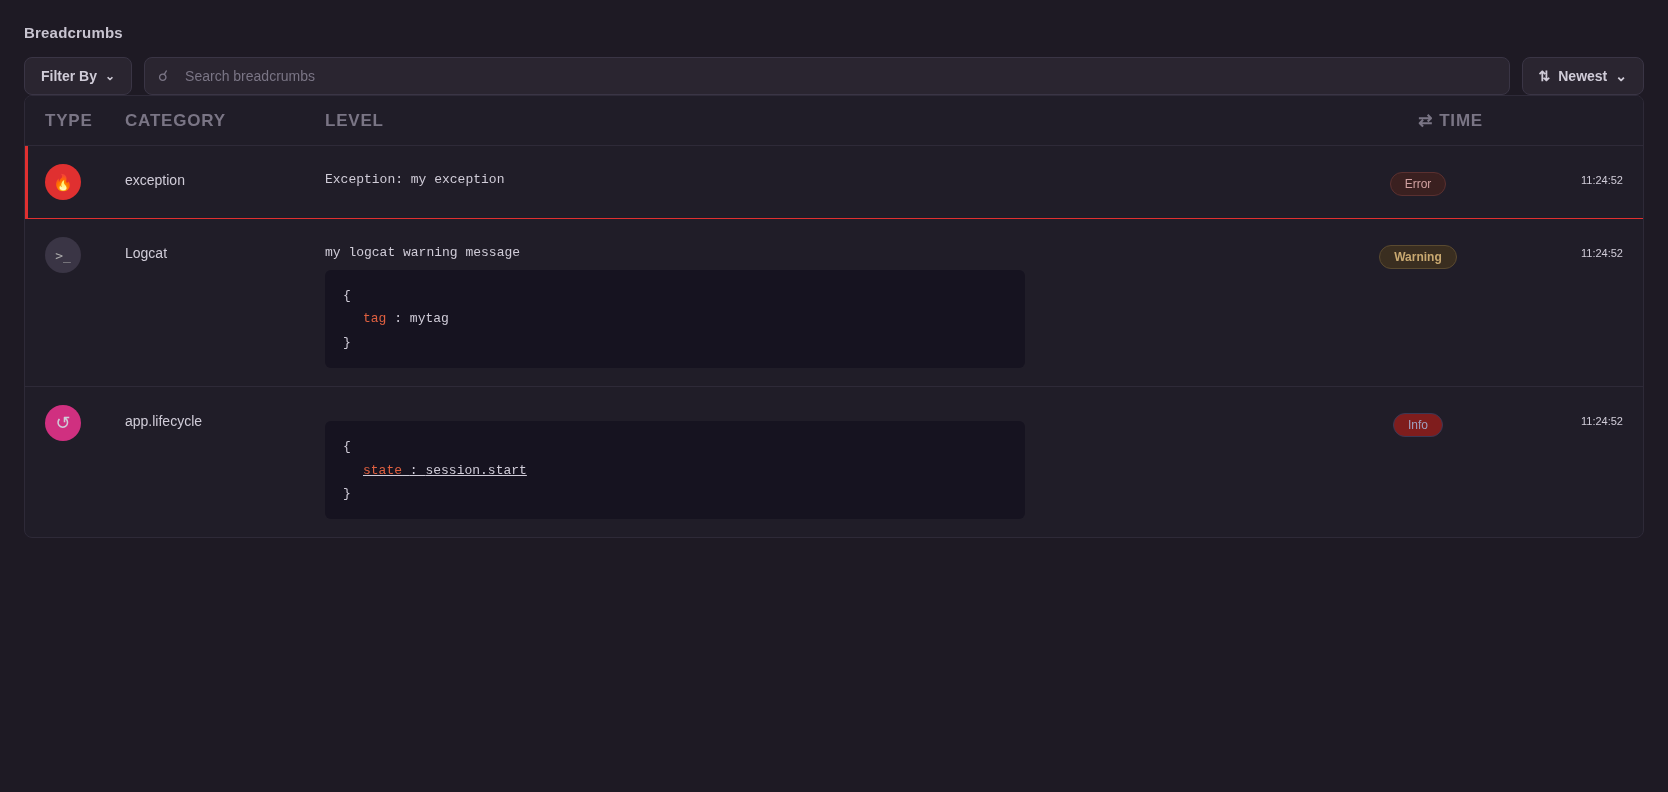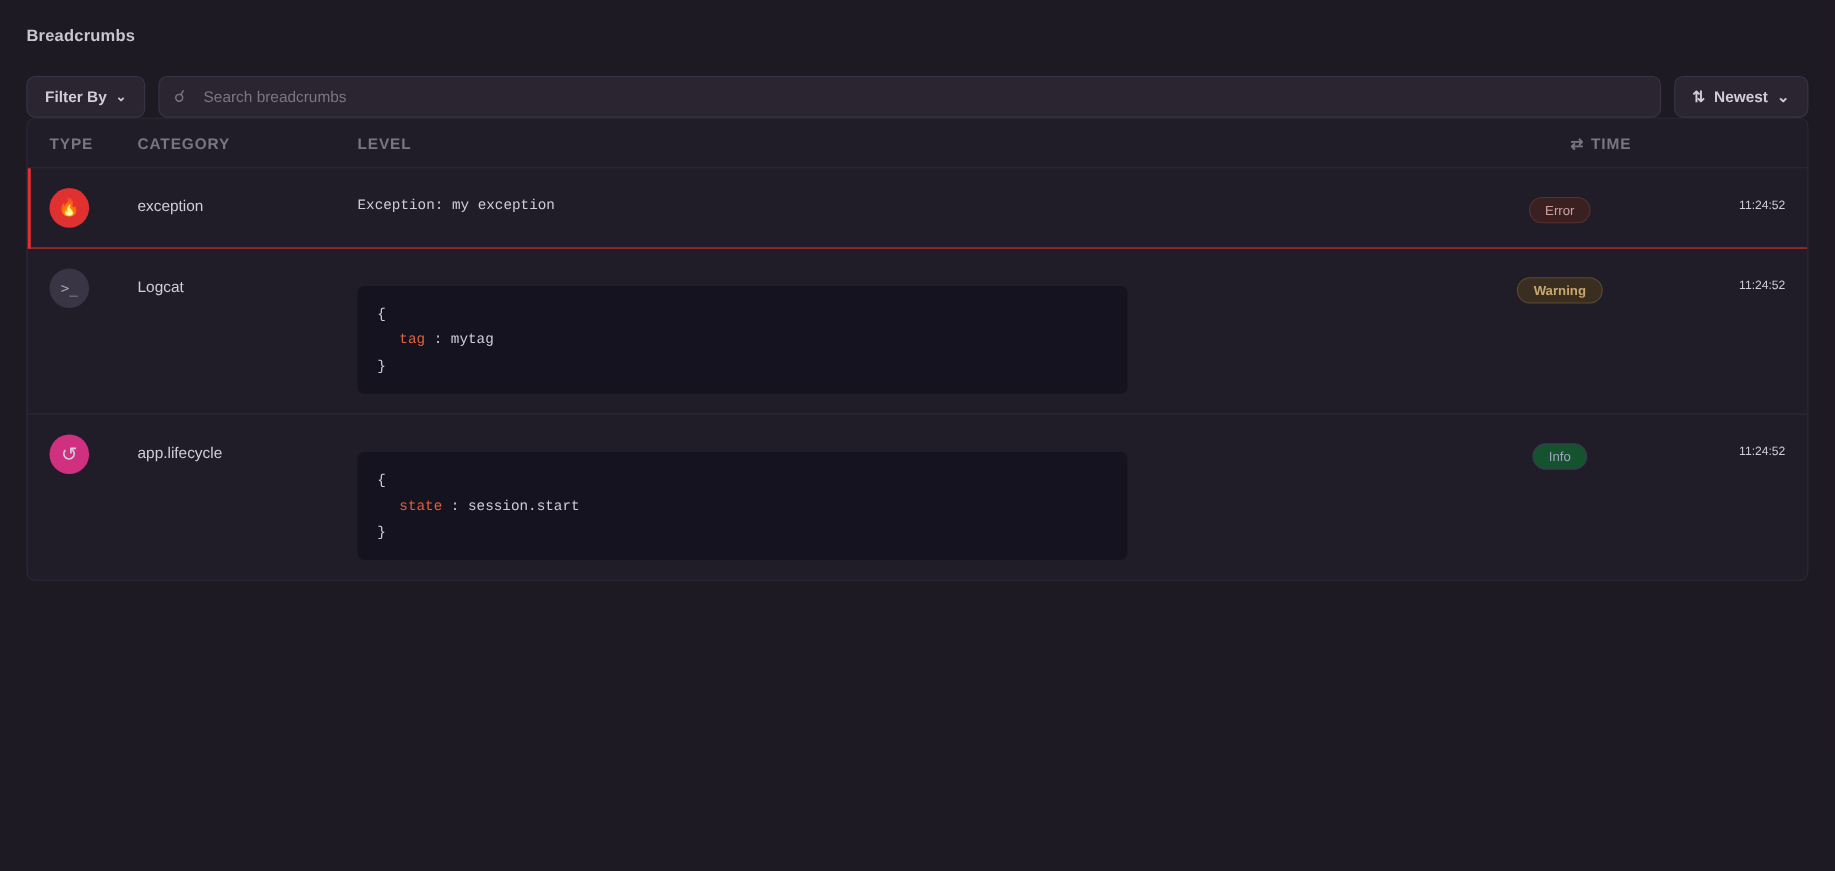--- a/index.html
+++ b/index.html
@@ -10,21 +10,21 @@
       color: #d0ccd8;
       width: 1668px;
       min-height: 792px;
       padding: 24px;
     }
 
     .page-title {
       font-size: 15px;
       font-weight: 600;
       color: #c8c4d0;
-      margin-bottom: 28px;
+      margin-bottom: 16px;
       letter-spacing: 0.2px;
     }
 
     .toolbar {
       display: flex;
       align-items: center;
       gap: 12px;
     }
 
     .filter-btn {
@@ -100,21 +100,21 @@
 
     .table-header {
       display: grid;
       grid-template-columns: 80px 200px 1fr 130px 140px;
       padding: 14px 20px;
       border-bottom: 1px solid #2e2a38;
       background: #201d28;
     }
 
     .table-header-cell {
-      font-size: 14px;
+      font-size: 17px;
       font-weight: 600;
       letter-spacing: 0.8px;
       color: #7a7585;
       text-transform: uppercase;
       display: flex;
       align-items: center;
       gap: 6px;
     }
 
     .table-row {
@@ -230,21 +230,21 @@
     }
 
     .level-badge.warning {
       background: #3a2e20;
       color: #c8a870;
       border: 1px solid #5a4a30;
       font-weight: bold;
     }
 
     .level-badge.info {
-      background: #14532d;
+      background: #7f1d1d;
       color: #a0a0c0;
       border: 1px solid #3a3855;
     }
 
     .time-cell {
       padding-top: 10px;
       font-size: 11px;
       color: #d0ccd8;
       text-align: right;
     }
@@ -311,20 +311,21 @@
   </div>
 
   <div class="table-row">
     <div>
       <div class="type-icon logcat" style="font-family: monospace; font-size: 13px; color: #aaa;">
         &gt;_
       </div>
     </div>
     <div class="category-cell">Logcat</div>
     <div class="description-cell">
+      <div class="description-text">my logcat warning message</div>
       <div class="code-block">
         <div><span class="code-brace">{</span></div>
         <div style="padding-left: 20px;">
           <span class="code-key">tag</span>
           <span class="code-brace">:  </span>
           <span class="code-value">mytag</span>
         </div>
         <div><span class="code-brace">}</span></div>
       </div>
     </div>
@@ -337,21 +338,21 @@
   <div class="table-row">
     <div>
       <div class="type-icon lifecycle" style="font-size: 18px;">
         ↺
       </div>
     </div>
     <div class="category-cell">app.lifecycle</div>
     <div class="description-cell">
       <div class="code-block">
         <div><span class="code-brace">{</span></div>
-        <div style="padding-left: 20px;">
+        <div style="padding-left: 20px; text-decoration: underline;">
           <span class="code-key">state</span>
           <span class="code-brace">:  </span>
           <span class="code-value">session.start</span>
         </div>
         <div><span class="code-brace">}</span></div>
       </div>
     </div>
     <div class="level-cell">
       <span class="level-badge info">Info</span>
     </div>

